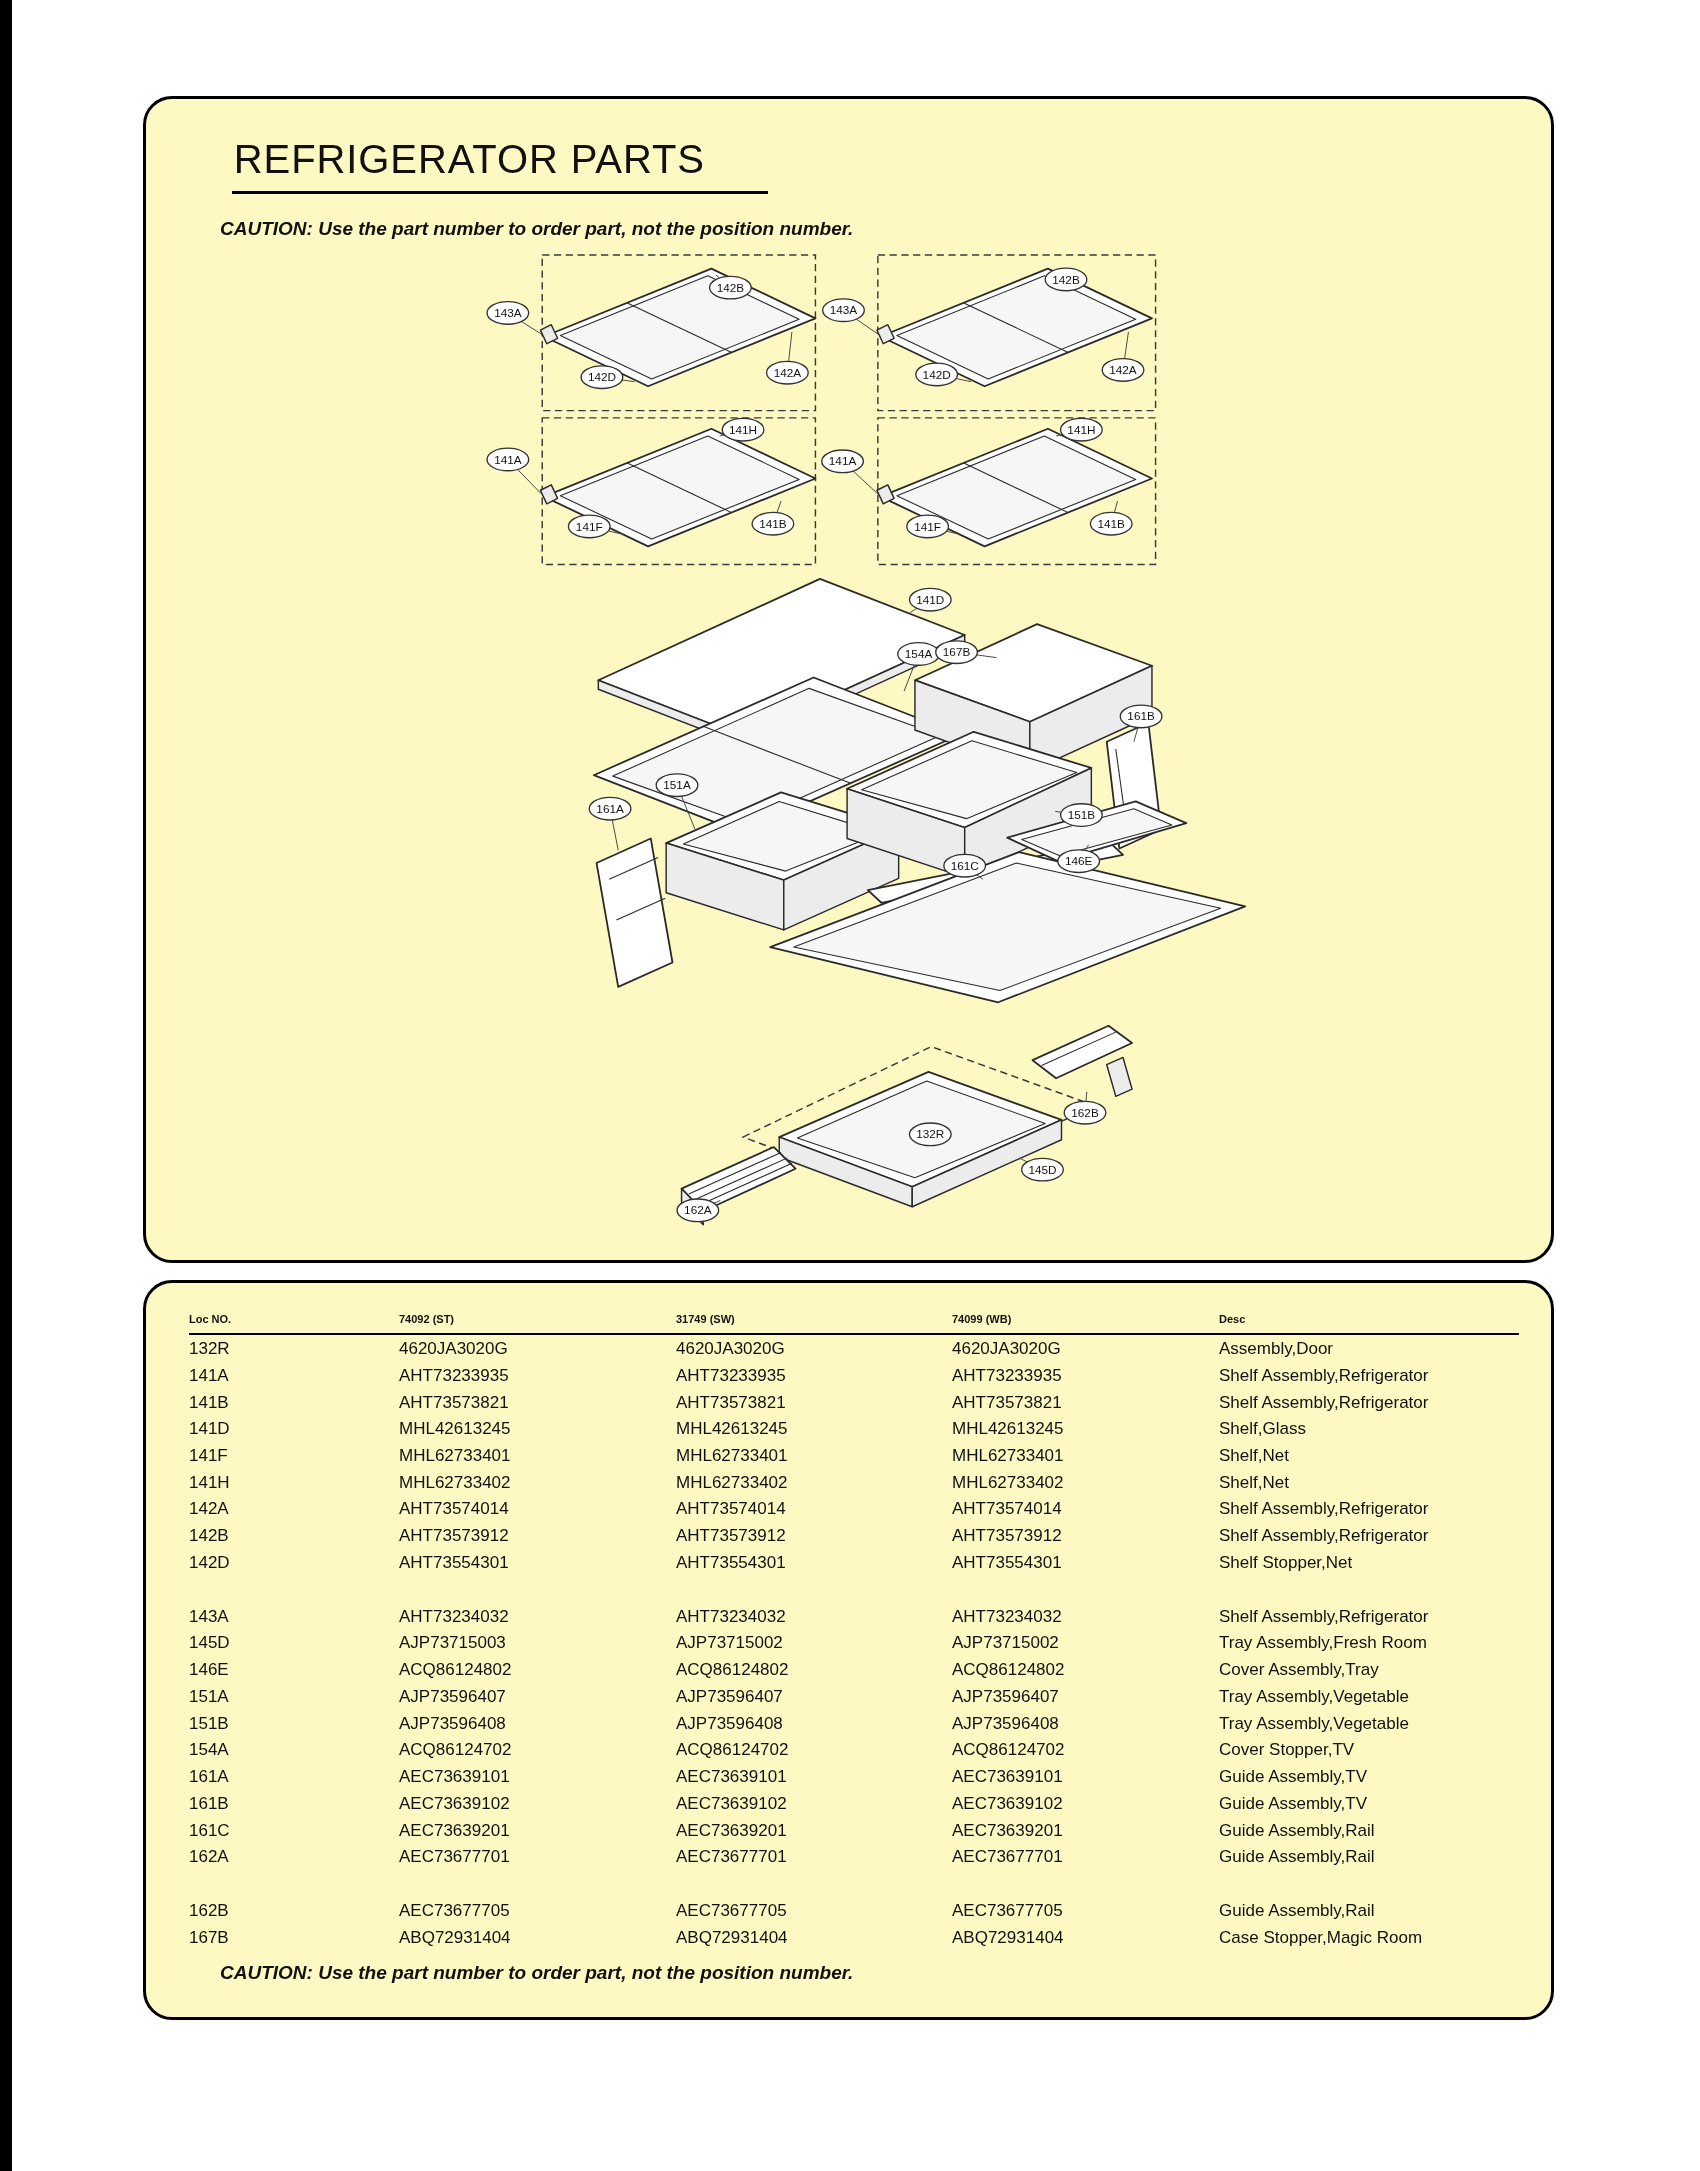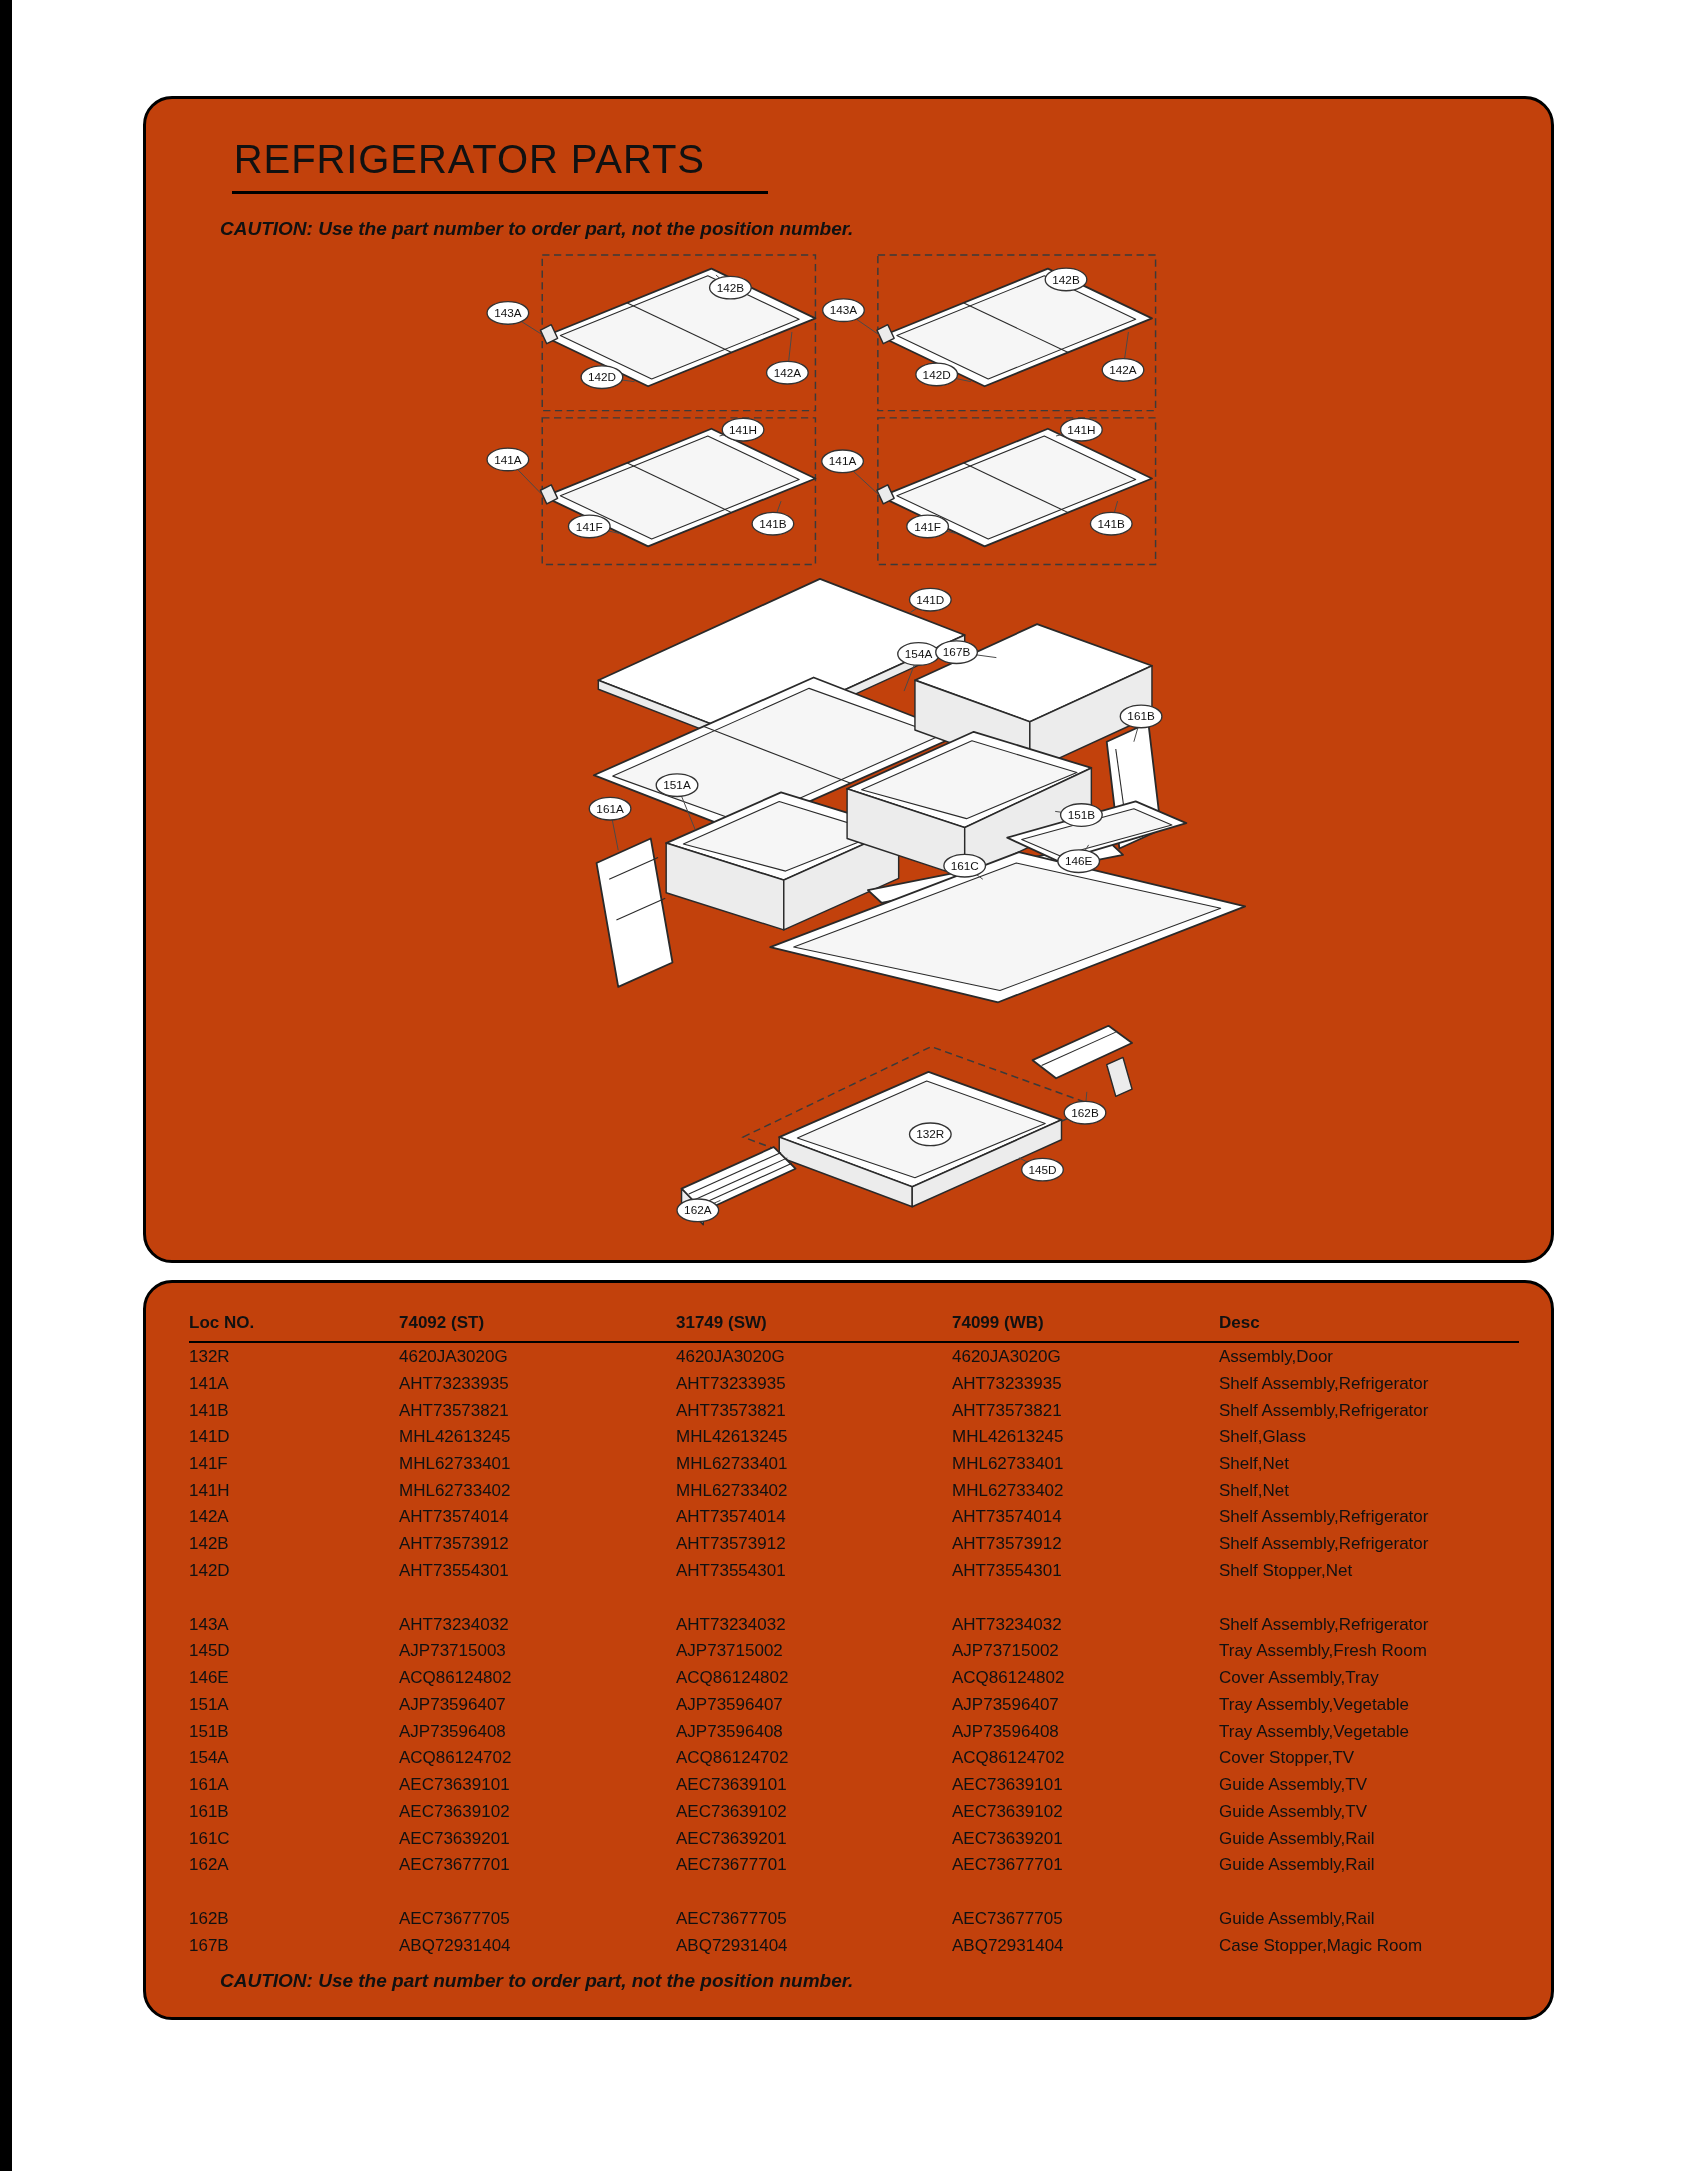--- a/index.html
+++ b/index.html
@@ -1,20 +1,20 @@
 <!DOCTYPE html>
 <html style="font-size:14.5px"><head>
 <meta charset="utf-8">
 <style>
   * { margin:0; padding:0; box-sizing:border-box; }
   html,body { width:1701px; height:2171px; background:#ffffff; font-family:"Liberation Sans", sans-serif; color:#111; position:relative; overflow:hidden; }
 
   .edge-strip { position:absolute; left:0; top:0; width:11.8px; height:2171px; background:#000; }
 
-  .panel { position:absolute; border:3.6px solid #000; border-radius:29px; background:#c2410c; }
+  .panel { position:absolute; border:3.6px solid #000; border-radius:29px; background:#fef9c3; }
   .panel-top { left:143px; top:96px; width:1411px; height:1167px; }
   .panel-bottom { left:143px; top:1280px; width:1411px; height:740px; }
 
   .title { display:inline-block; margin:38px 0 0 86px; font-size:40px; font-weight:400; letter-spacing:0.9px; color:#111;
            border-bottom:3.6px solid #000; padding:0 63px 9px 1.8px; white-space:nowrap; }
 
   .caution { font-size:19px; font-weight:bold; font-style:italic; margin:23.5px 0 0 74px; }
   .caution-bottom { margin:11px 0 0 74px; }
 
   .diagram { position:absolute; left:0; top:147px; width:1404px; height:1015px; }
@@ -23,21 +23,21 @@
   .dash { fill:none; stroke:#3a3a3a; stroke-width:1.6; stroke-dasharray:8 5; }
   .face { fill:#ffffff; stroke:#2a2a2a; stroke-width:2; stroke-linejoin:round; }
   .pane { fill:#f6f6f6; stroke:#2a2a2a; stroke-width:1.2; stroke-linejoin:round; }
   .side { fill:#ececec; stroke:#2a2a2a; stroke-width:1.6; stroke-linejoin:round; }
   .thin { stroke:#2a2a2a; stroke-width:1.2; fill:none; }
   .leader { stroke:#4a4a4a; stroke-width:1.1; }
   .callout { fill:#ffffff; stroke:#333; stroke-width:1.5; }
   .callout-label { font-size:13px; text-anchor:middle; fill:#111; font-family:"Liberation Sans", sans-serif; }
 
   .parts-table { border-collapse:collapse; table-layout:fixed; width:1330px; margin:25px 0 0 43px; }
-  .parts-table th { text-align:left; font-size:17px; font-weight:bold; padding:5.4px 7.2px 8.1px 0; border-bottom:2.7px solid #000; }
+  .parts-table th { text-align:left; font-size:11px; font-weight:bold; padding:5.4px 7.2px 8.1px 0; border-bottom:2.7px solid #000; }
   .parts-table td { font-size:17px; line-height:1.15; padding:3.6px 7.2px 3.6px 0; vertical-align:middle; white-space:nowrap; overflow:hidden; }
   .parts-table tr.spacer td { height:27px; padding:0; }
   .col-loc { width:210px; } .col-st { width:277px; } .col-sw { width:276px; } .col-wb { width:267px; } .col-desc { width:auto; }
 </style>
 </head>
 <body>
 
 <div class="edge-strip"></div>
 
 <div class="panel panel-top">

